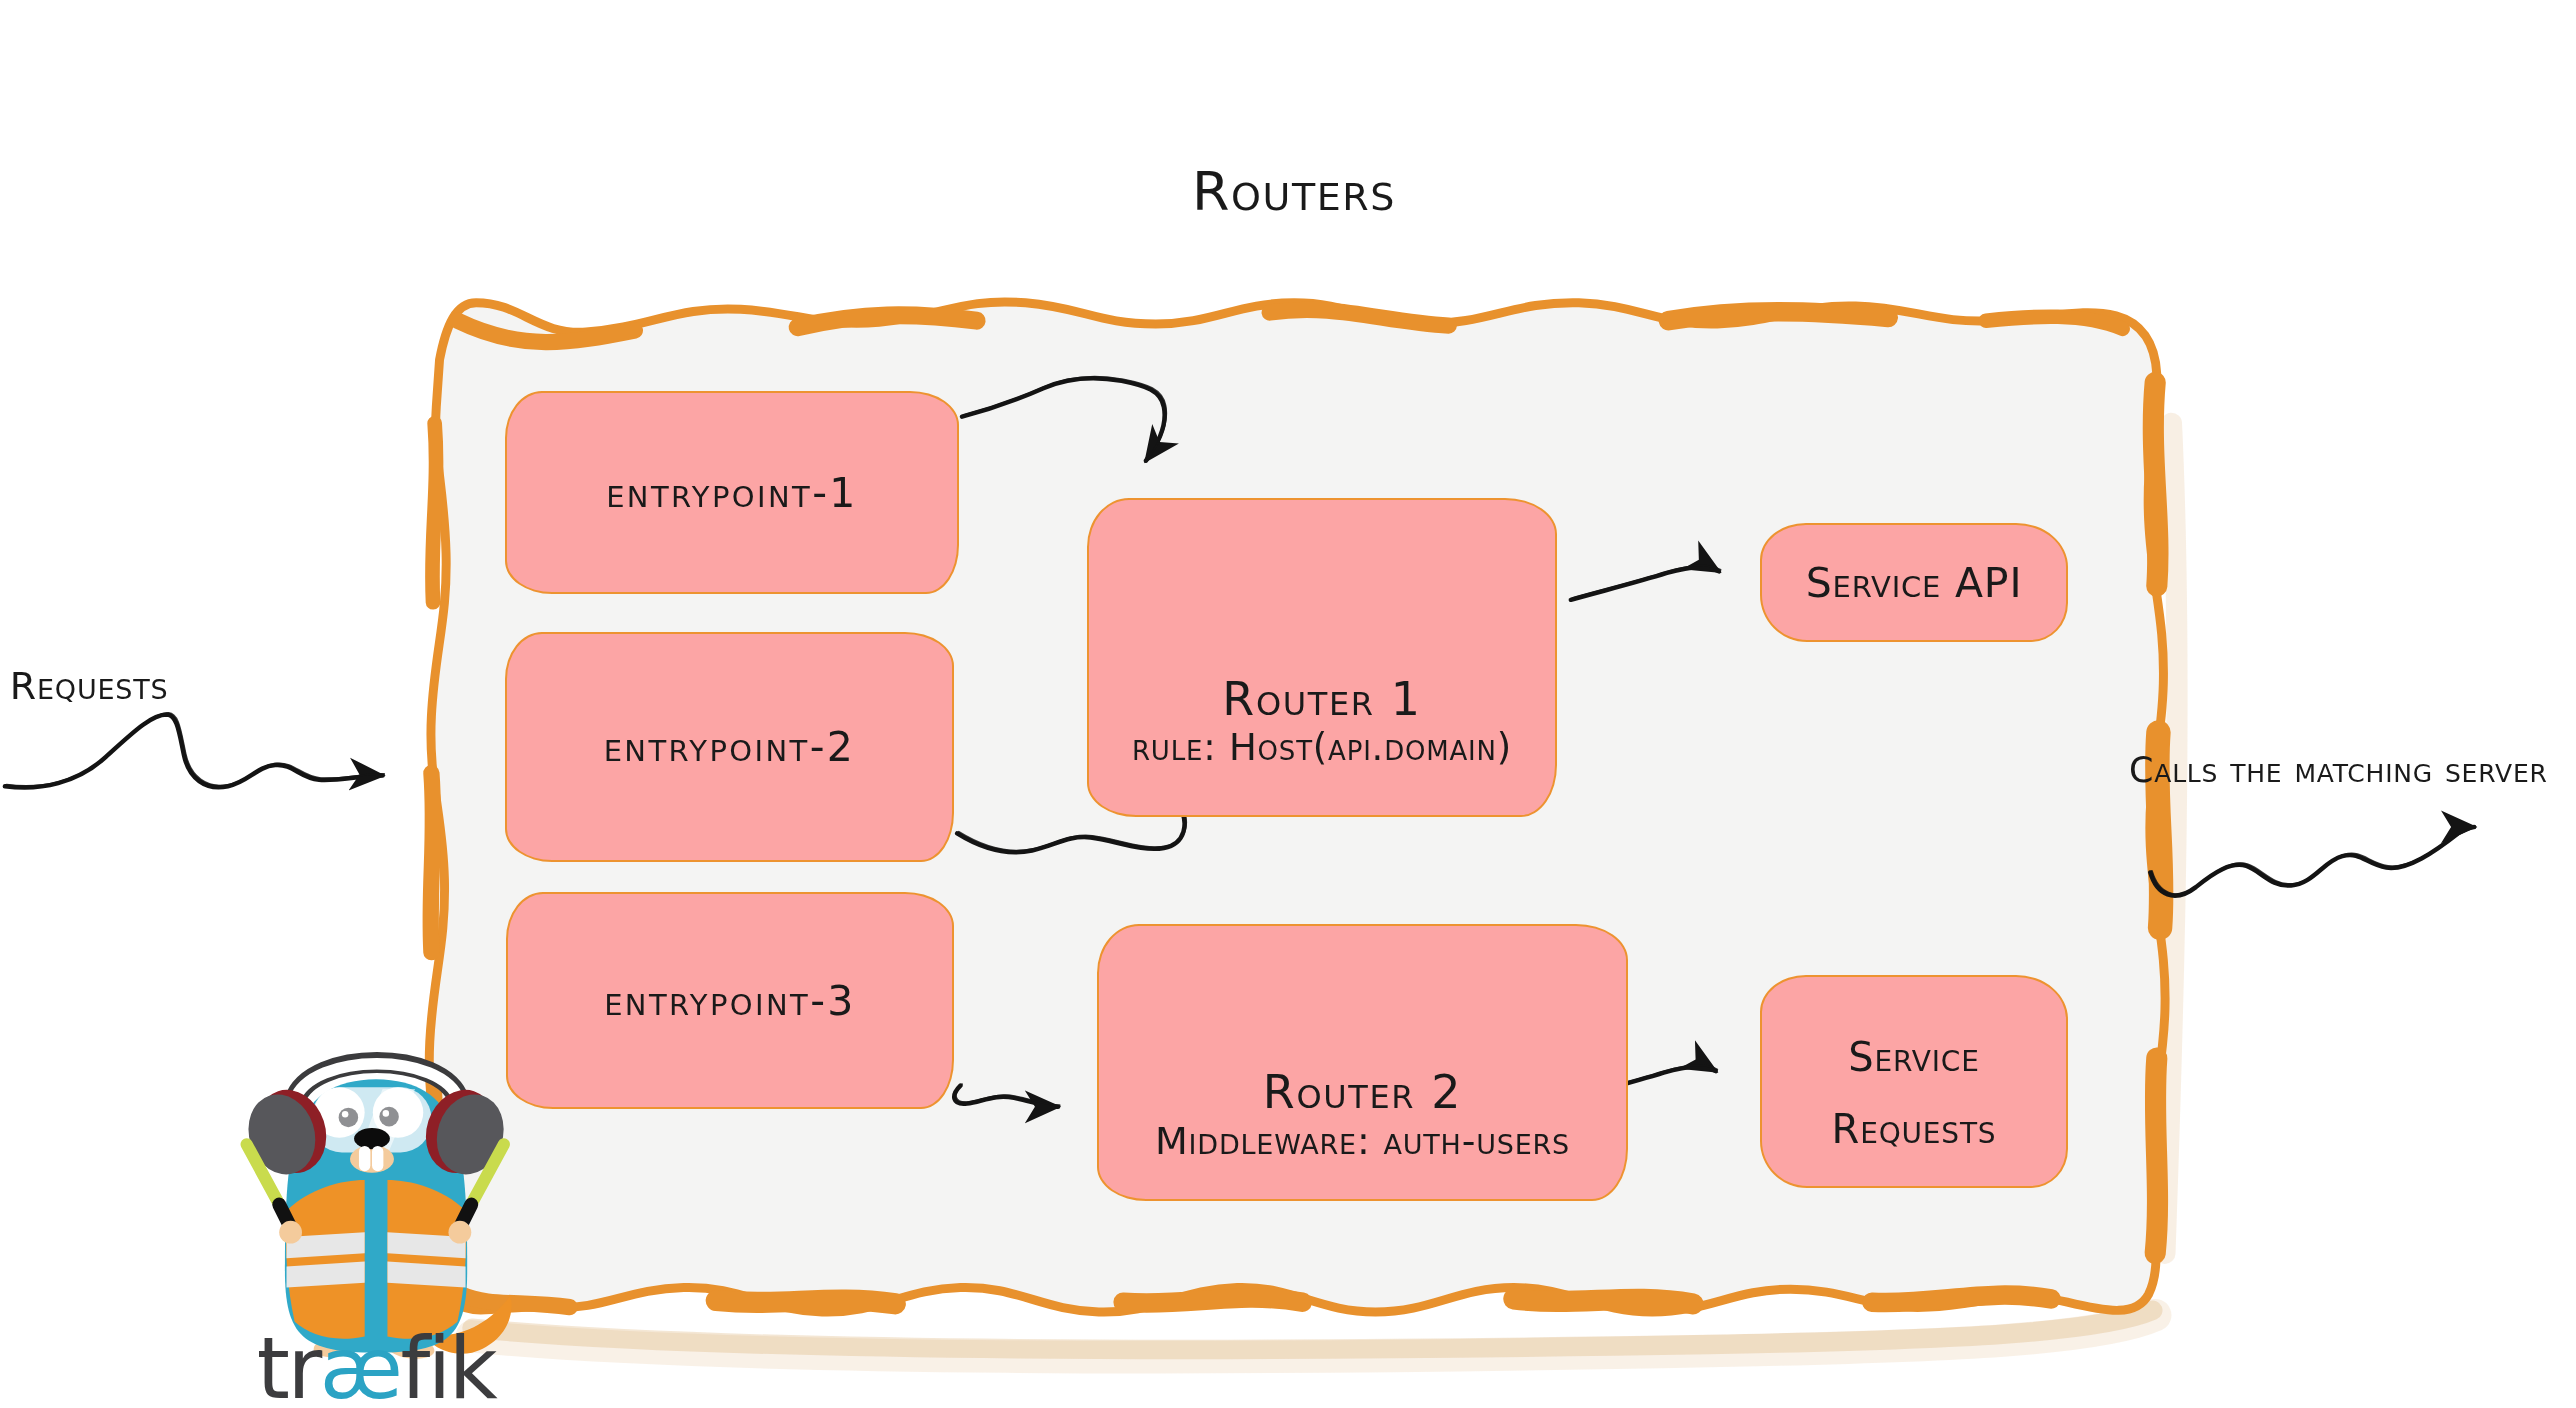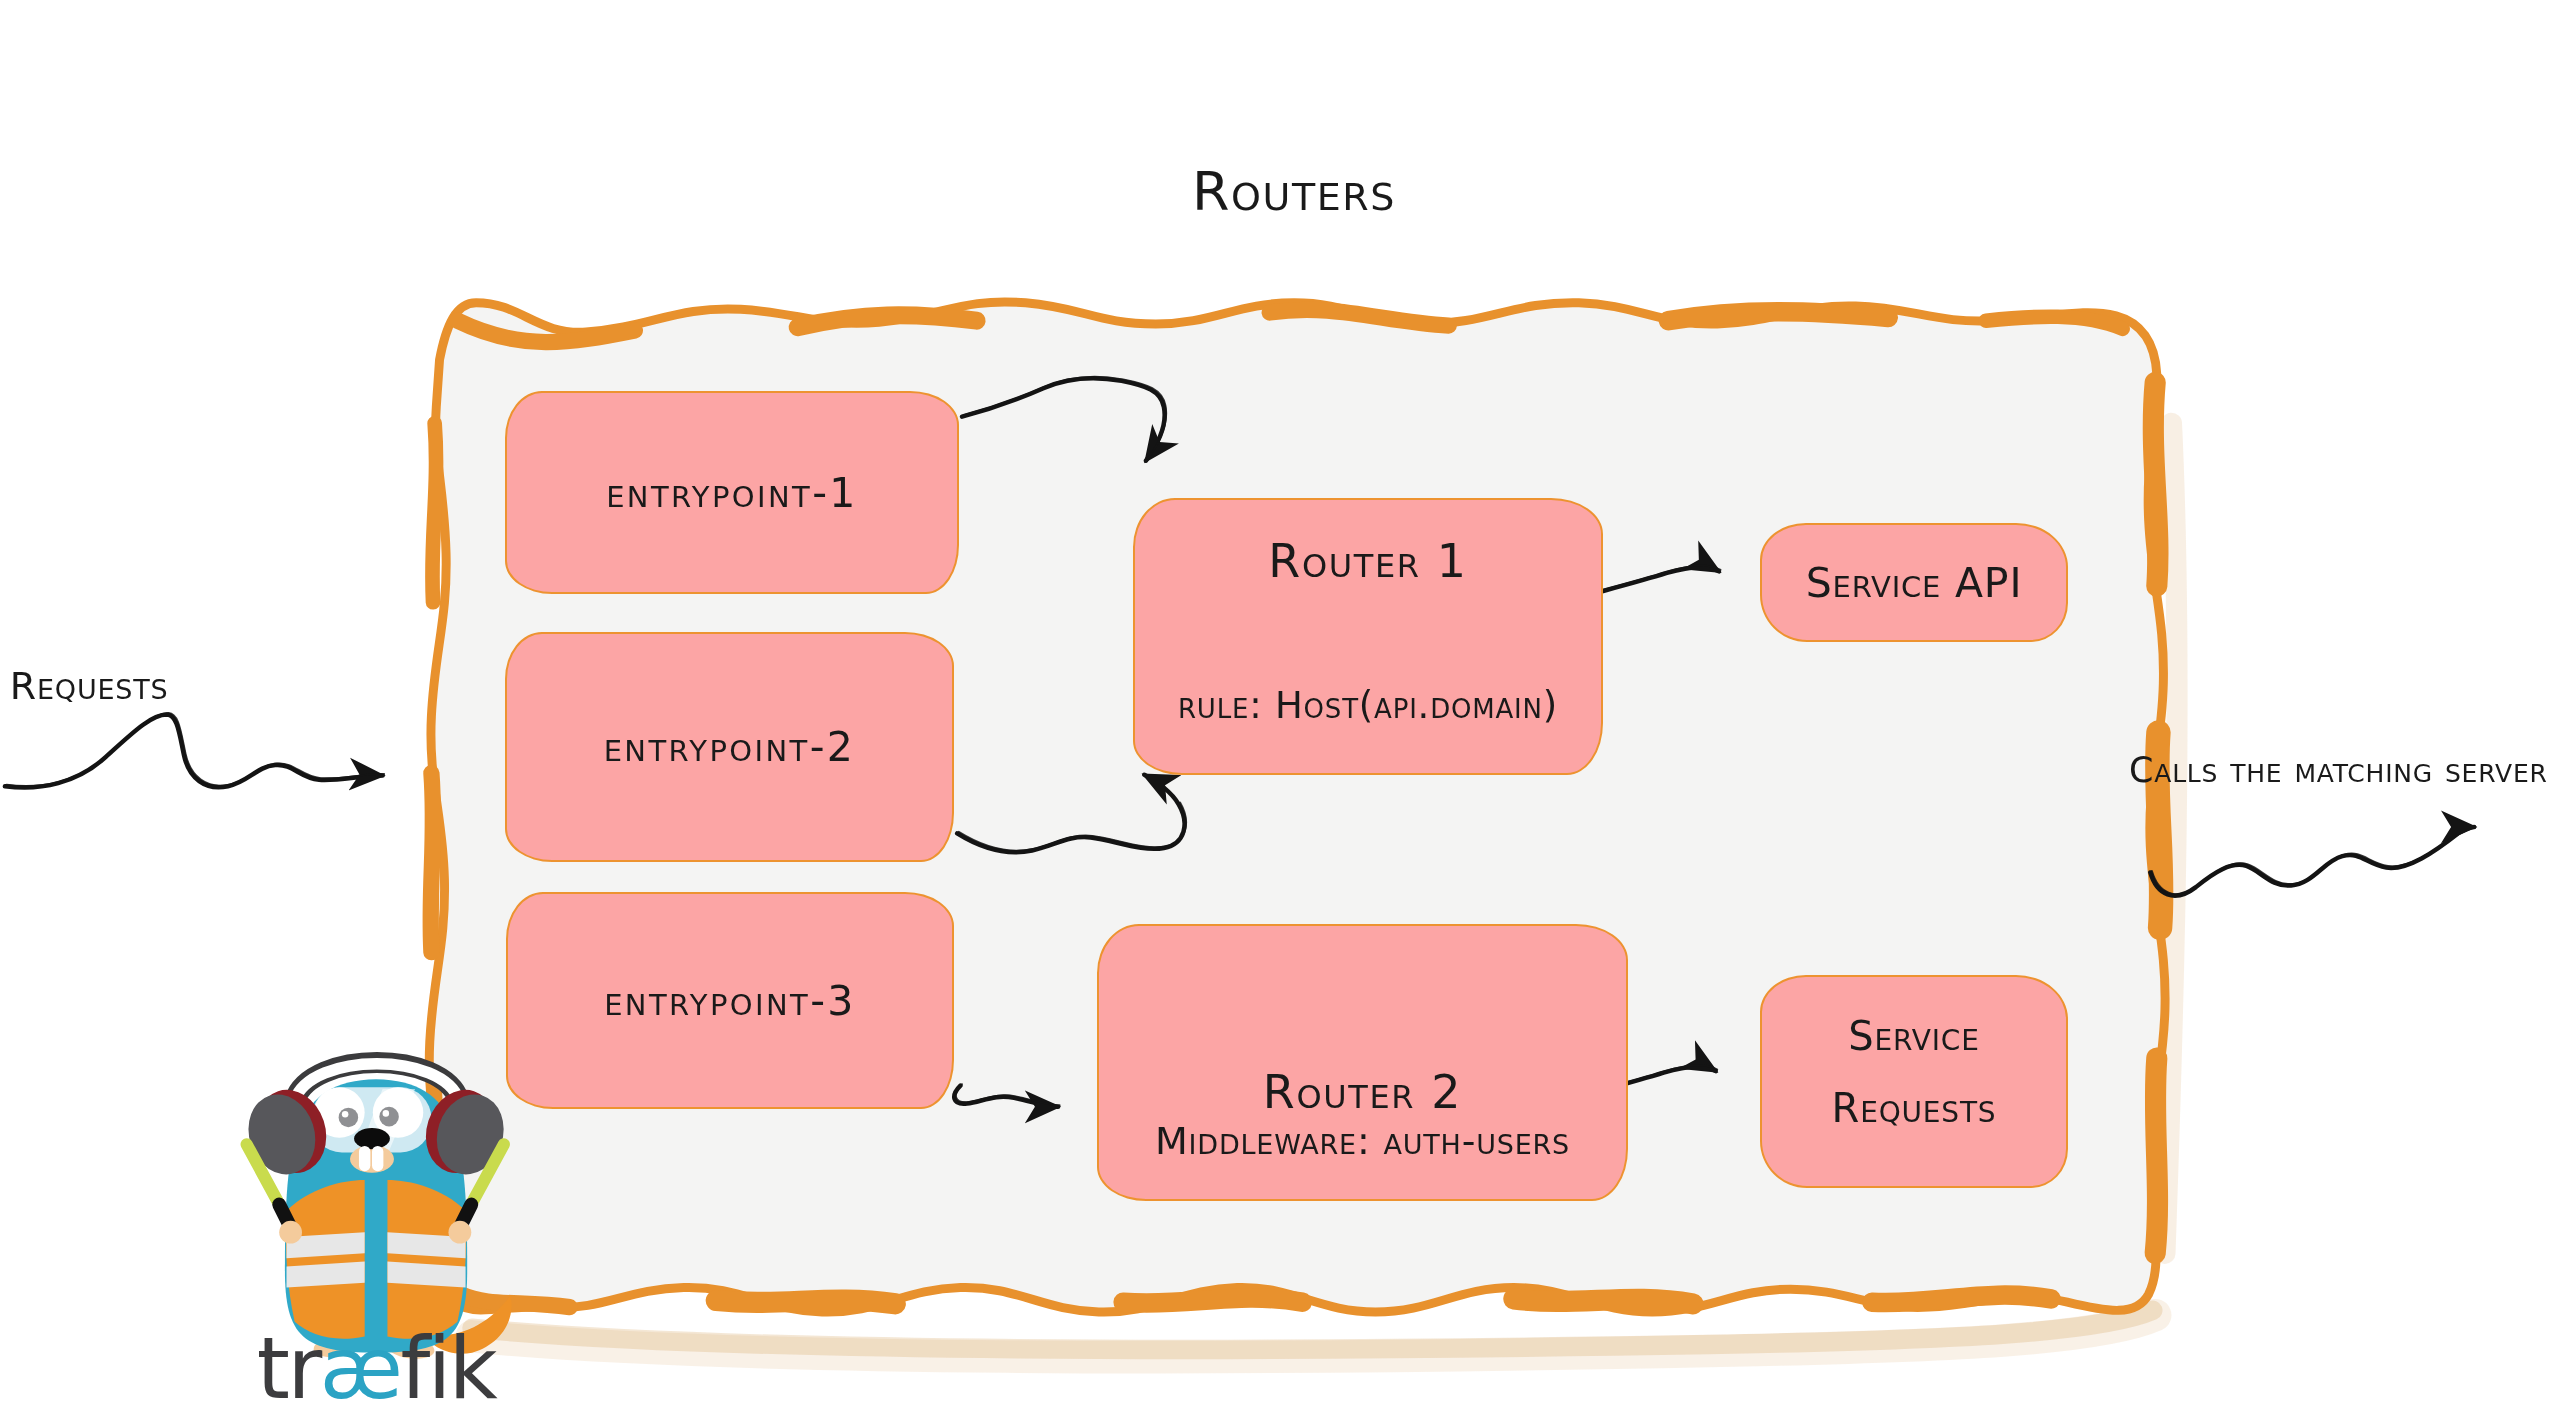--- a/index.html
+++ b/index.html
@@ -21,29 +21,29 @@
     position:absolute;z-index:2;background:#fca5a5;
     border:2.8px solid #ED9330;
     display:flex;flex-direction:column;align-items:center;justify-content:center;
     box-sizing:border-box;
   }
   .ep{border-radius:37px 49px 33px 47px / 47px 34px 49px 33px;font-size:41px;letter-spacing:2.4px;}
   .ep1{left:505px;top:391px;width:454px;height:203px;}
   .ep2{left:505px;top:632px;width:449px;height:230px;}
   .ep3{left:506px;top:892px;width:448px;height:217px;}
   .router{border-radius:42px 52px 36px 49px / 49px 36px 52px 34px;}
-  .r1{left:1133px;top:498px;width:470px;height:277px;justify-content:space-between;padding:34px 8.1px 46px 8.1px;}
+  .r1{left:1087px;top:498px;width:470px;height:319px;justify-content:flex-end;padding:34px 8.1px 46px 8.1px;}
   .r2{left:1097px;top:924px;width:531px;height:277px;justify-content:flex-end;padding:31px 8.1px 36px 8.1px;}
   .router-name{font-size:46px;letter-spacing:1.6px;}
   .router-rule{font-size:37px;}
   .r2 .router-rule{font-size:31px;}
   .router-mw{font-size:38px;}
   .svc{border-radius:46px 52px 37px 47px / 37px 44px 39px 47px;}
   .svc-api{left:1760px;top:523px;width:308px;height:119px;font-size:41px;}
-  .svc-dash{left:1760px;top:975px;width:308px;height:213px;justify-content:flex-start;padding-top:23px;font-size:40px;}
+  .svc-dash{left:1760px;top:975px;width:308px;height:213px;justify-content:center;padding-top:23px;font-size:40px;}
   .svc-line{line-height:72px;}
 </style>
 </head>
 <body>
 
 <div class="stage">
 
   <svg class="art" width="2576" height="1408" viewBox="0 0 3165 1730" xmlns="http://www.w3.org/2000/svg">
     <defs>
       <marker id="ah" viewBox="0 0 12 12" refX="10.5" refY="6" markerWidth="8.5" markerHeight="8.5" orient="auto-start-reverse">

